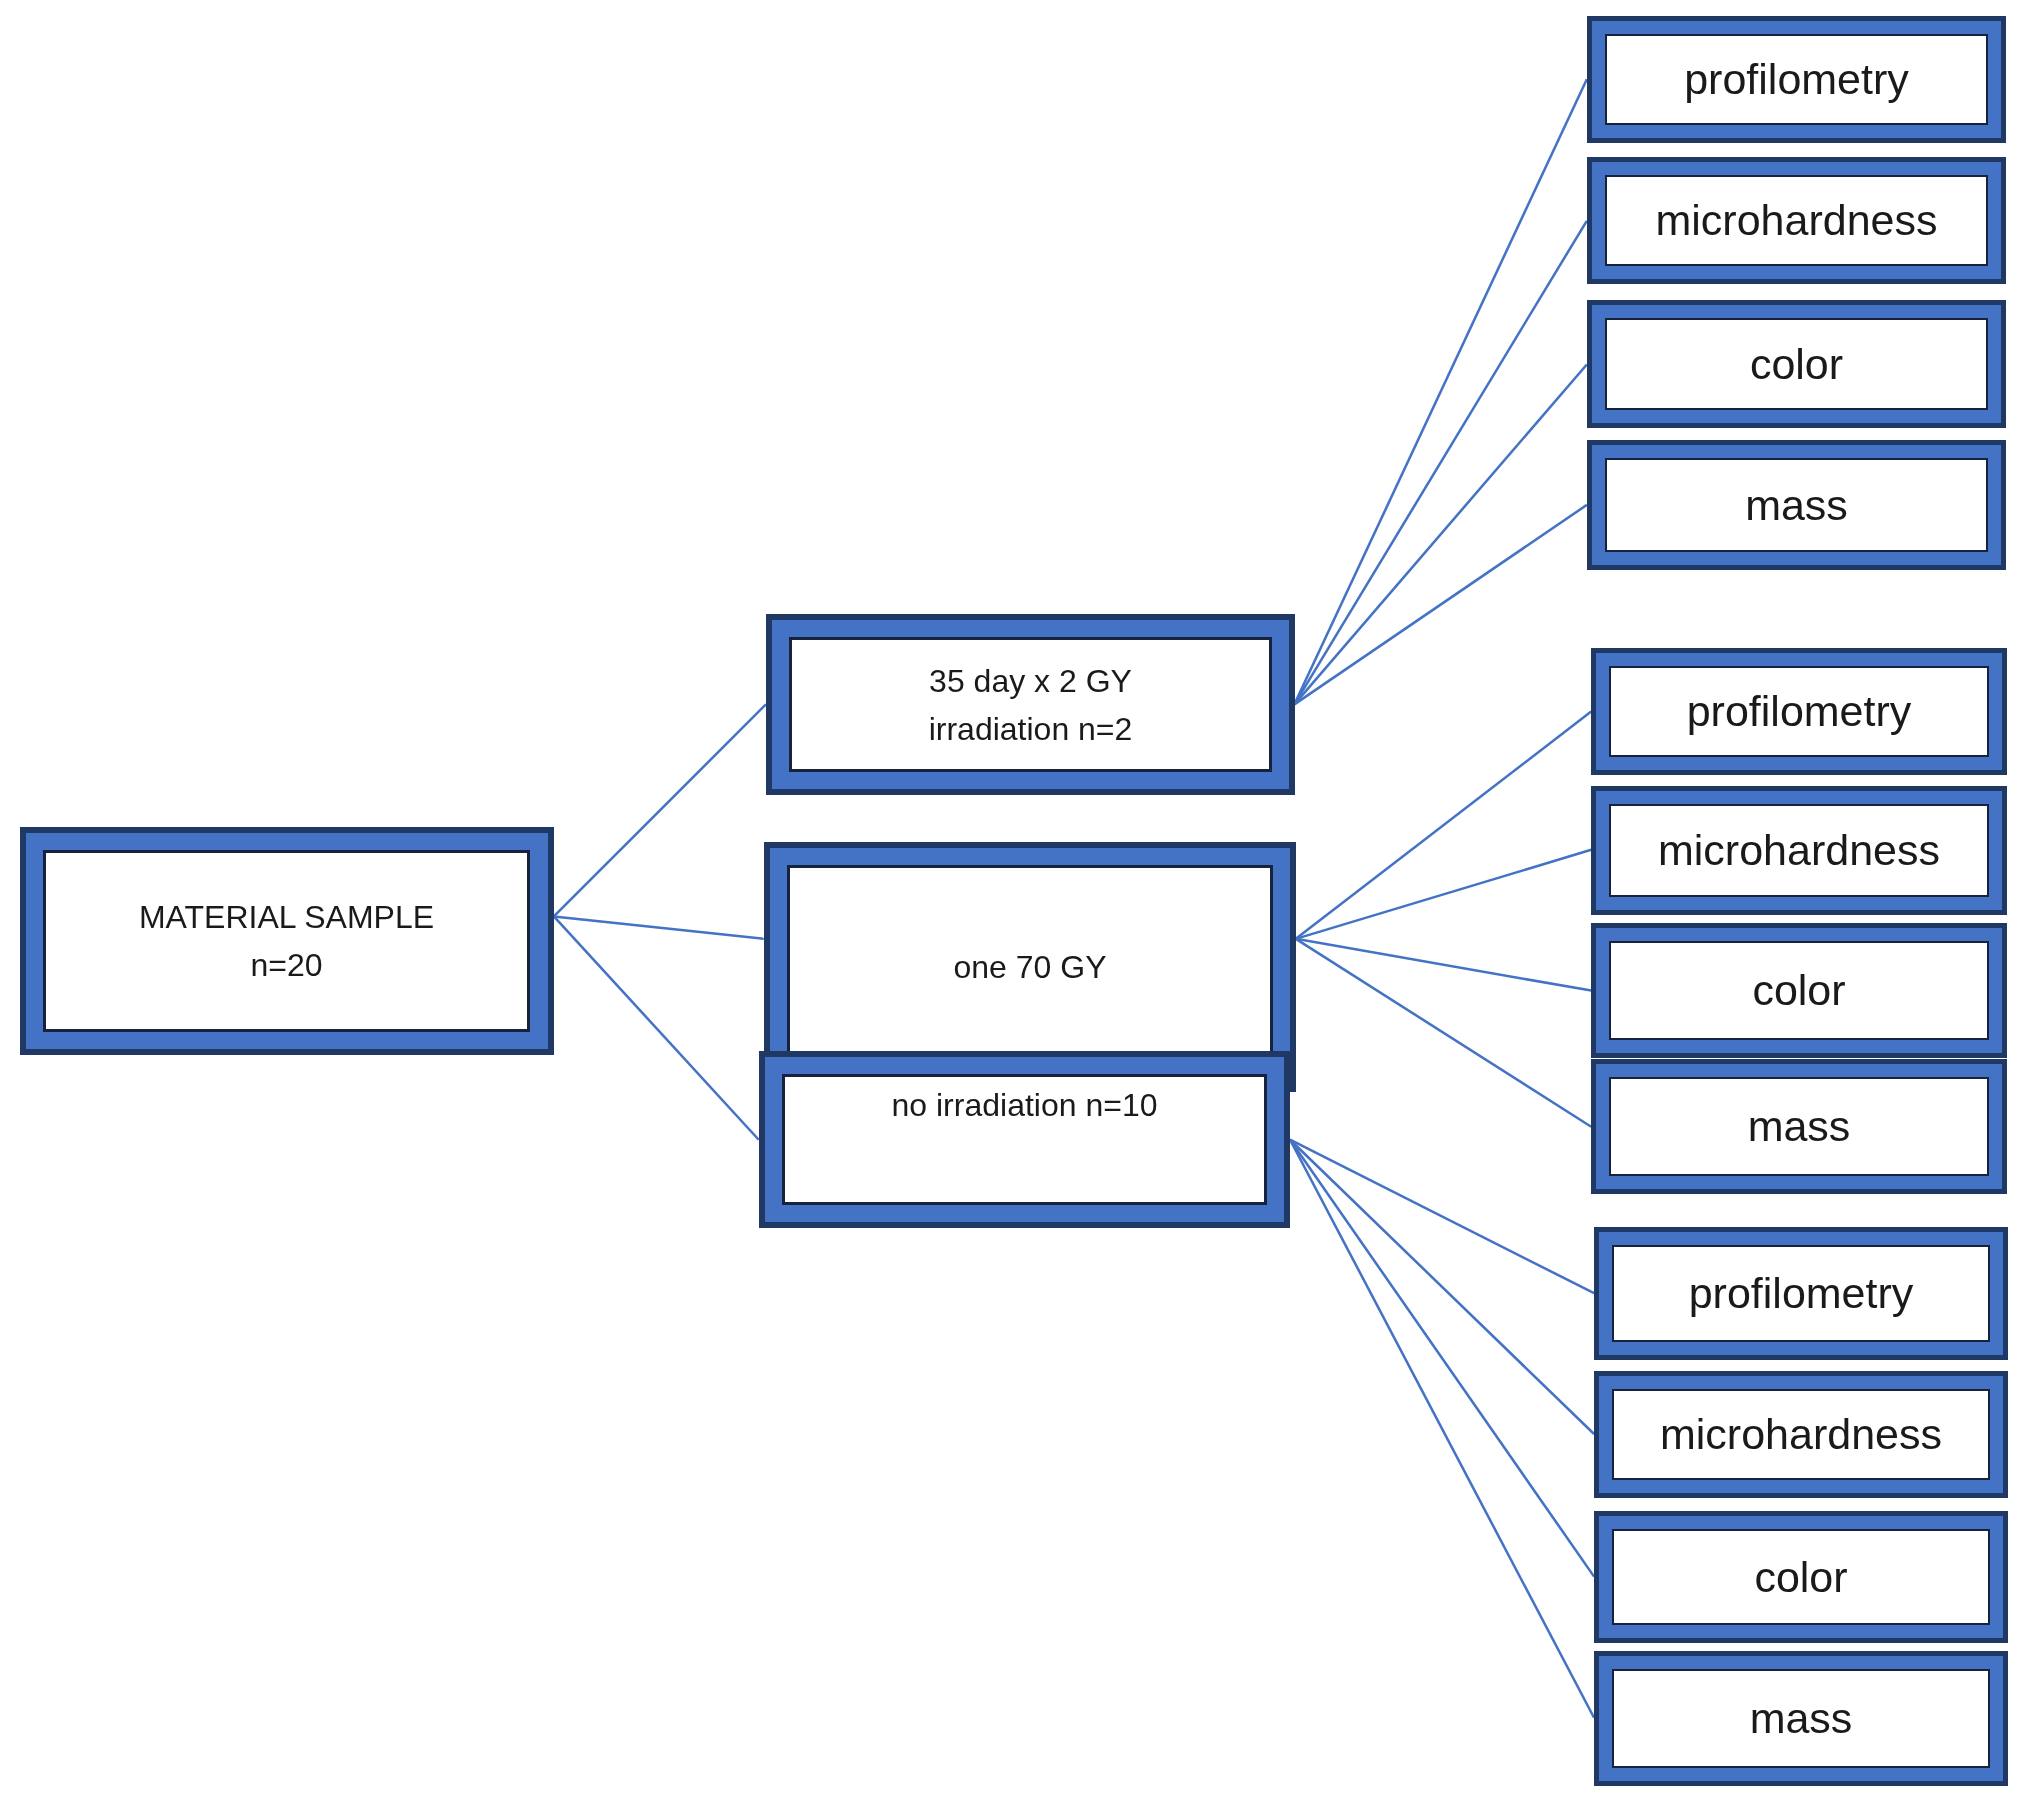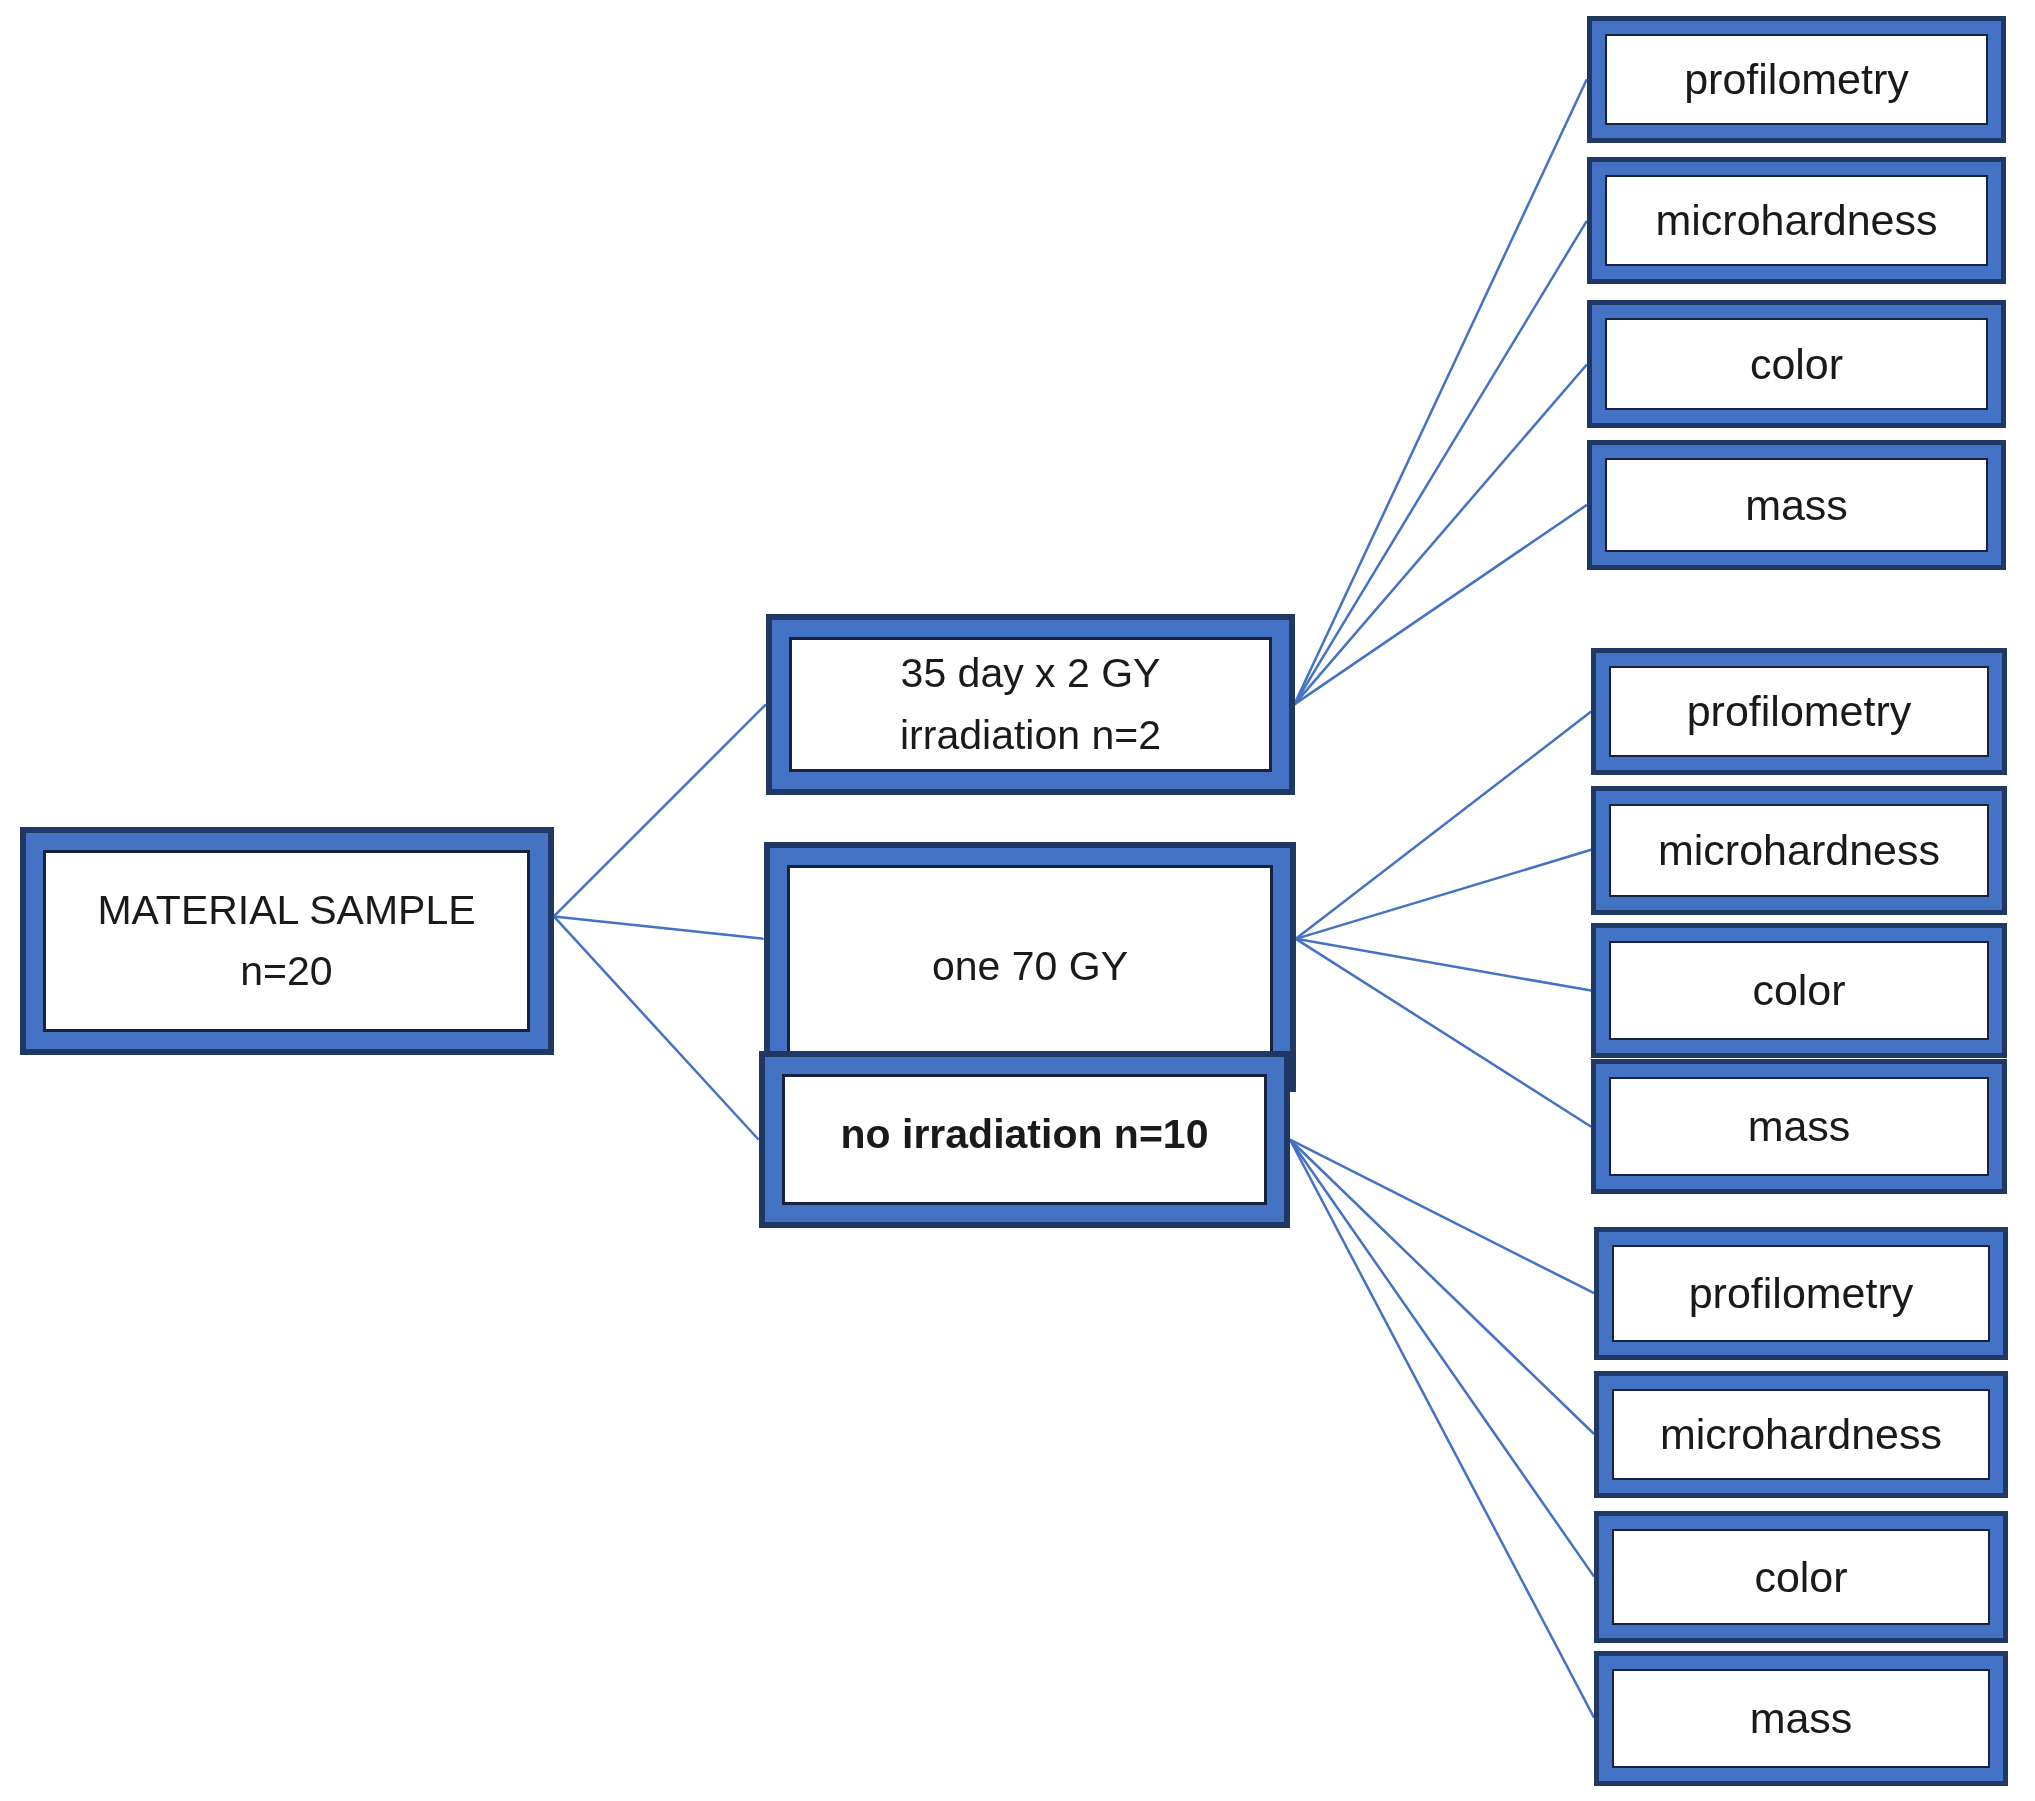--- a/index.html
+++ b/index.html
@@ -31,27 +31,27 @@
   .node .inner {
     flex: 1;
     background: #ffffff;
     border: 3.6px solid var(--inner, #17233C);
     color: var(--text, #1A1A1A);
     display: flex;
     flex-direction: column;
     justify-content: center;
     align-items: center;
     text-align: center;
-    font-size: 41px;
+    font-size: 32px;
     line-height: 1.5;
   }
   .node.large { padding: 17.4px; }
   .node.small { padding: 13px; border-width: 5.8px; }
   .node.small .inner { border-width: 2.9px; font-size: 43px; }
-  .node.top .inner { justify-content: flex-start; padding-top: 27px; font-weight: bold; }
+  .node.top .inner { justify-content: flex-start; padding-top: 4px; }
   .label-line { white-space: nowrap; }
 </style>
 </head>
 <body>
 
 <div class="canvas" style="--bg: #FFFFFF; --band: #4472C4; --outer: #1F3864; --inner: #17233C; --connector: #4472C4; --text: #1A1A1A;">
   <svg class="connector-layer" viewBox="0 0 2811 2488" xmlns="http://www.w3.org/2000/svg">
       <line x1="765" y1="1266" x2="1058" y2="973"></line>
       <line x1="765" y1="1266" x2="1055" y2="1297"></line>
       <line x1="765" y1="1266" x2="1048" y2="1574.5"></line>

